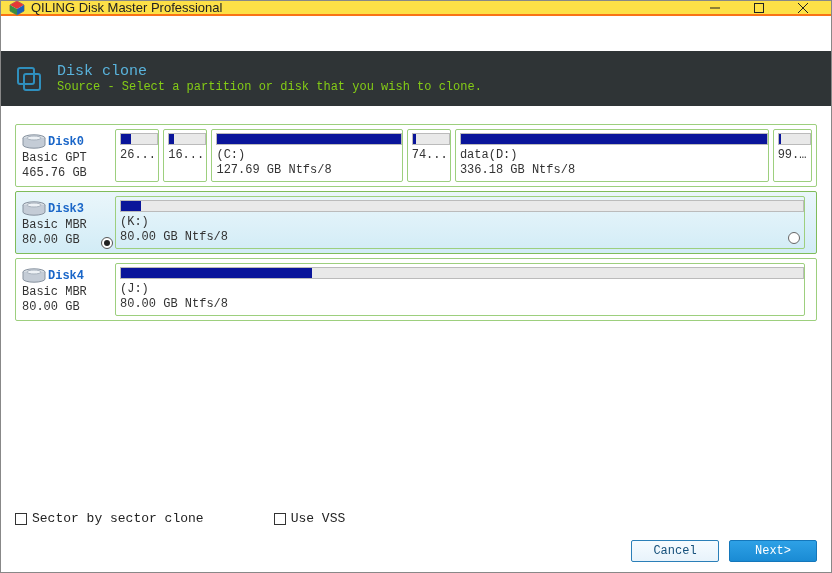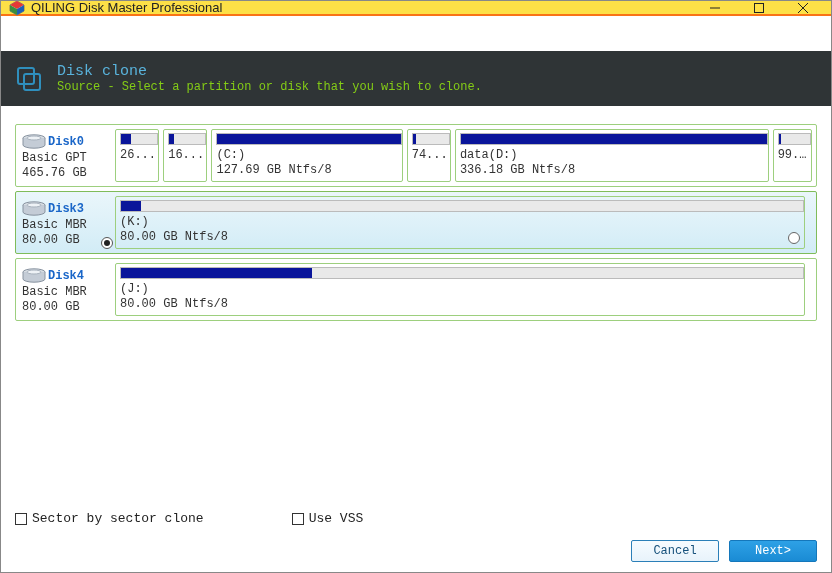--- a/index.html
+++ b/index.html
@@ -160,21 +160,21 @@
     position: absolute;
     right: 4px; bottom: 4px;
     width: 12px; height:12px;
     border:1px solid #666; border-radius:50%;
     background:#fff;
   }
   
   .options {
     position: absolute;
     left: 14px; bottom: 46px;
-    display: flex; gap: 88px;
+    display: flex; gap: 70px;
     font-size: 13px;
   }
   .chk {
     display: flex; align-items: center; gap: 5px;
     font-family: "Consolas","Courier New",monospace;
     color:#222;
   }
   .chk .box {
     width: 12px; height: 12px;
     border: 1px solid #333;

